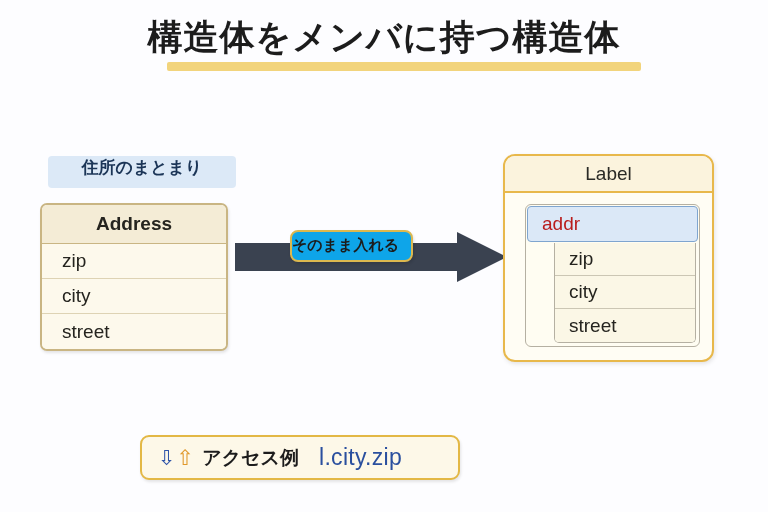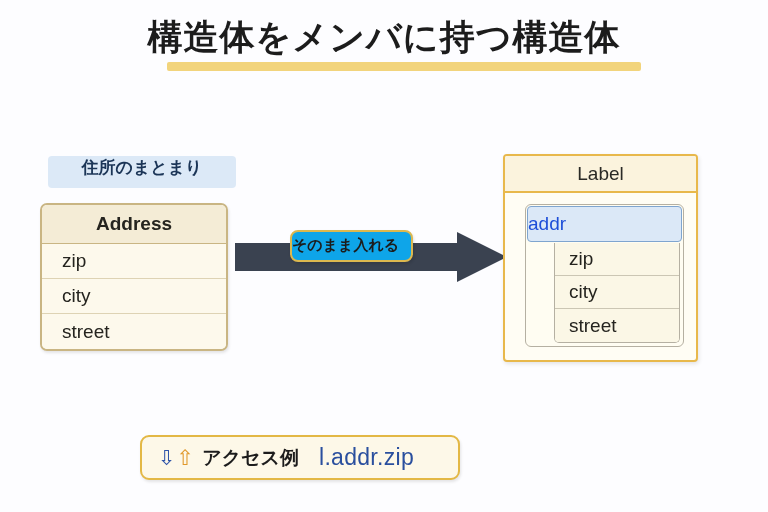--- a/index.html
+++ b/index.html
@@ -124,23 +124,23 @@
     font-family: "DejaVu Sans", "Liberation Sans", sans-serif;
     box-shadow: 1px 2px 3px rgba(0,0,0,0.12);
     white-space: nowrap;
   }
 
   
   #label-struct {
     position: absolute;
     left: 503px;
     top: 154px;
-    width: 195px;
+    width: 211px;
     border: 2px solid #e8b84b;
-    border-radius: 4px;
+    border-radius: 12px;
     background: #fffdf4;
     box-sizing: border-box;
     overflow: hidden;
     box-shadow: 1px 2px 4px rgba(0,0,0,0.10);
   }
   #label-header {
     height: 35px;
     background: #fbf3dd;
     display: flex;
     align-items: center;
@@ -165,22 +165,23 @@
     font-size: 19px;
     color: #25241f;
     background: #fbfade;
     border-bottom: 1px solid #cbc6b4;
     box-sizing: border-box;
   }
   #row-addr {
     height: 36px;
     display: flex;
     align-items: center;
-    font-size: 19px;
-    color: #1d4ed8;
+    padding-left: 14px;
+    font-size: 19px;
+    color: #b91c1c;
     background: #dbe8f7;
     border: 1px solid #7fa5cf;
     border-radius: 4px;
     box-sizing: border-box;
     margin: 1px;
   }
   #nested-members {
     margin: 0 3px 3px 28px;
     border: 1px solid #b5b0a2;
     border-top: none;
@@ -279,16 +280,16 @@
         <div class="nested-row">city</div>
         <div class="nested-row">street</div>
       </div>
     </div>
   </div>
 
   <div id="access-example">
     <span id="arrow-down-icon">⇩</span>
     <span id="arrow-up-icon">⇧</span>
     <span id="access-label">アクセス例</span>
-    <span id="access-code">l.addr.zip</span>
+    <span id="access-code">l.city.zip</span>
   </div>
 
 </div>
 
 </body></html>

